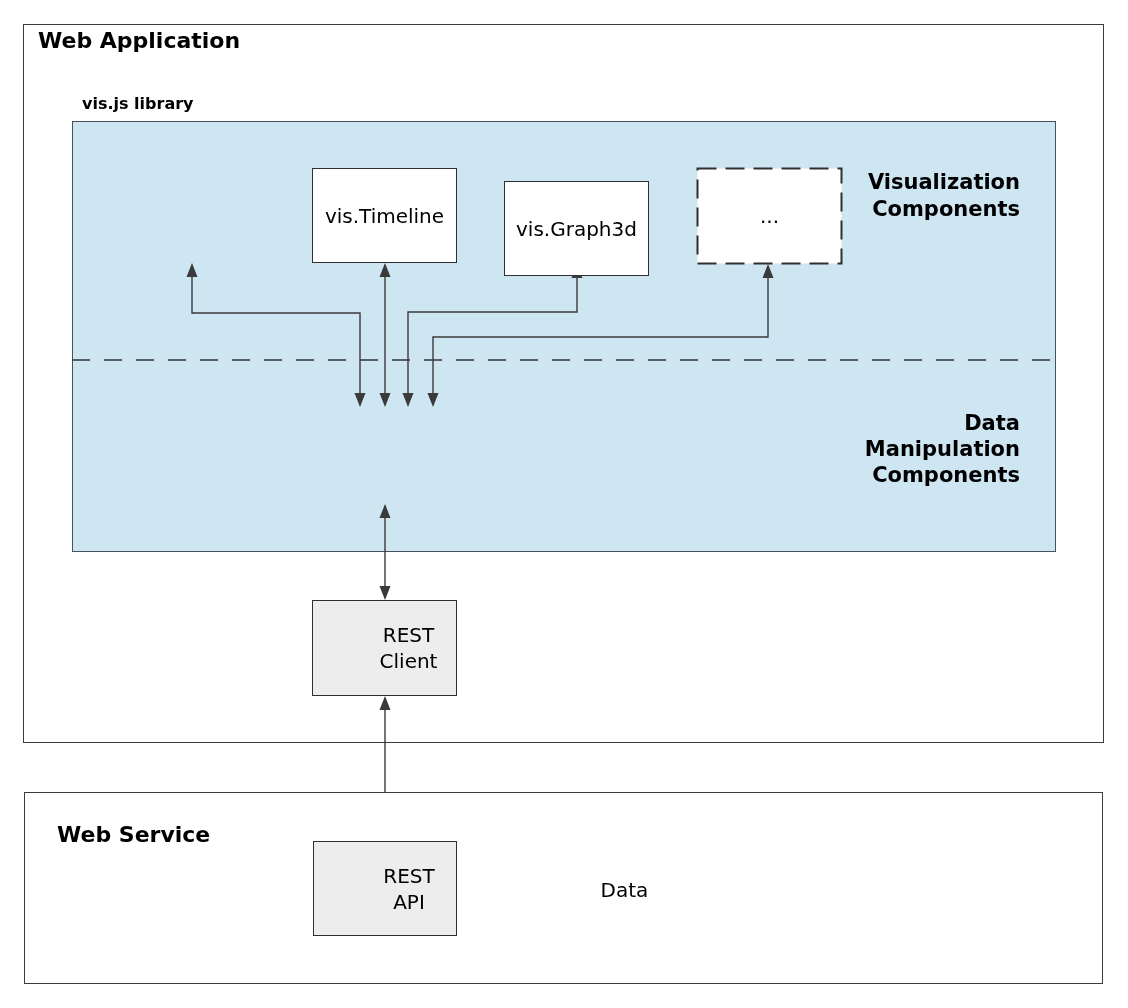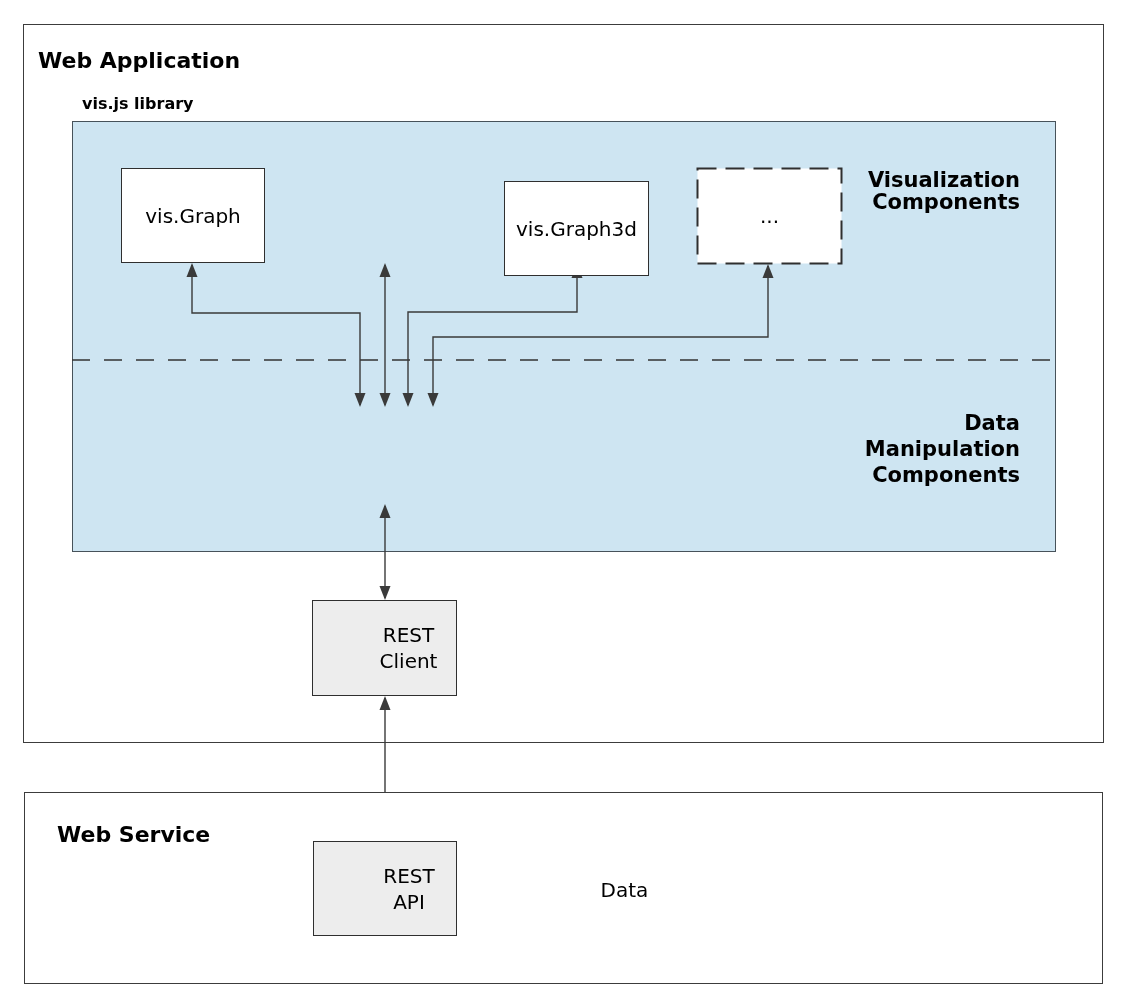--- a/index.html
+++ b/index.html
@@ -23,36 +23,36 @@
   .title{font-weight:bold;font-size:22px;line-height:28px;}
   .sub-title{font-weight:bold;font-size:16px;line-height:24px;}
   .node{
     border:1.3px solid var(--border);background:var(--component-fill);box-sizing:border-box;
     display:flex;align-items:center;justify-content:center;text-align:center;
     font-size:20px;line-height:26px;white-space:pre-line;
   }
   .node.gray{background:var(--service-fill);padding-left:48px;}
   .node.ghost{border:none;background:transparent;}
   .side-label{
-    font-weight:bold;font-size:21px;line-height:22px;text-align:right;white-space:pre-line;
+    font-weight:bold;font-size:21px;line-height:27px;text-align:right;white-space:pre-line;
   }
   svg.overlay{position:absolute;left:0;top:0;width:1128px;height:1008px;pointer-events:none;}
   .connector{stroke:var(--connector);stroke-width:1.4;fill:none;}
   .arrowhead{fill:var(--connector);stroke:none;}
   .dash-sep{stroke:#333;stroke-width:1.3;stroke-dasharray:18 14;fill:none;}
   .dashed-rect{fill:var(--component-fill);stroke:var(--border);stroke-width:2;stroke-dasharray:19 9;}
   .cyl{fill:#efefef;stroke:var(--border);stroke-width:1.3;}
 </style>
 </head>
 <body>
 
 <div id="canvas">
 
   <div class="abs container" style="left:23px;top:24px;width:1081px;height:719px;"></div>
-  <div class="abs title" style="left:38px;top:27px;margin-top:20px;">Web Application</div>
+  <div class="abs title" style="left:38px;top:27px;">Web Application</div>
 
   <div class="abs sub-title" style="left:82px;top:92px;">vis.js library</div>
   <div class="abs panel" style="left:72px;top:121px;width:984px;height:431px;"></div>
 
   <svg class="overlay" viewBox="0 0 1128 1008">
 
     <line class="dash-sep" x1="72" y1="360" x2="1056" y2="360"></line>
 
     <g>
       <path class="connector" d="M192 265 L192 313 L360 313 L360 405"></path>
@@ -97,22 +97,22 @@
     </g>
 
     <rect class="dashed-rect" x="697.5" y="168.5" width="144" height="95"></rect>
 
     <g>
       <path class="cyl" d="M552 853 A72.5 13 0 0 1 697 853 L697 924 A72.5 13 0 0 1 552 924 Z"></path>
       <ellipse class="cyl" cx="624.5" cy="853" rx="72.5" ry="13"></ellipse>
     </g>
   </svg>
 
-  <div class="abs node" style="left:121px;top:168px;width:144px;height:95px;">
-    <span>vis.Graph</span>
+  <div class="abs node" style="left:312px;top:168px;width:145px;height:95px;">
+    <span>vis.Timeline</span>
   </div>
   <div class="abs node" style="left:504px;top:169px;width:145px;height:95px;margin-top:12px;">
     <span>vis.Graph3d</span>
   </div>
   <div class="abs node ghost" style="left:697px;top:168px;width:145px;height:95px;">
     <span>...</span>
   </div>
 
   <div class="abs side-label" style="right:108px;top:169px;">Visualization
 Components</div>

